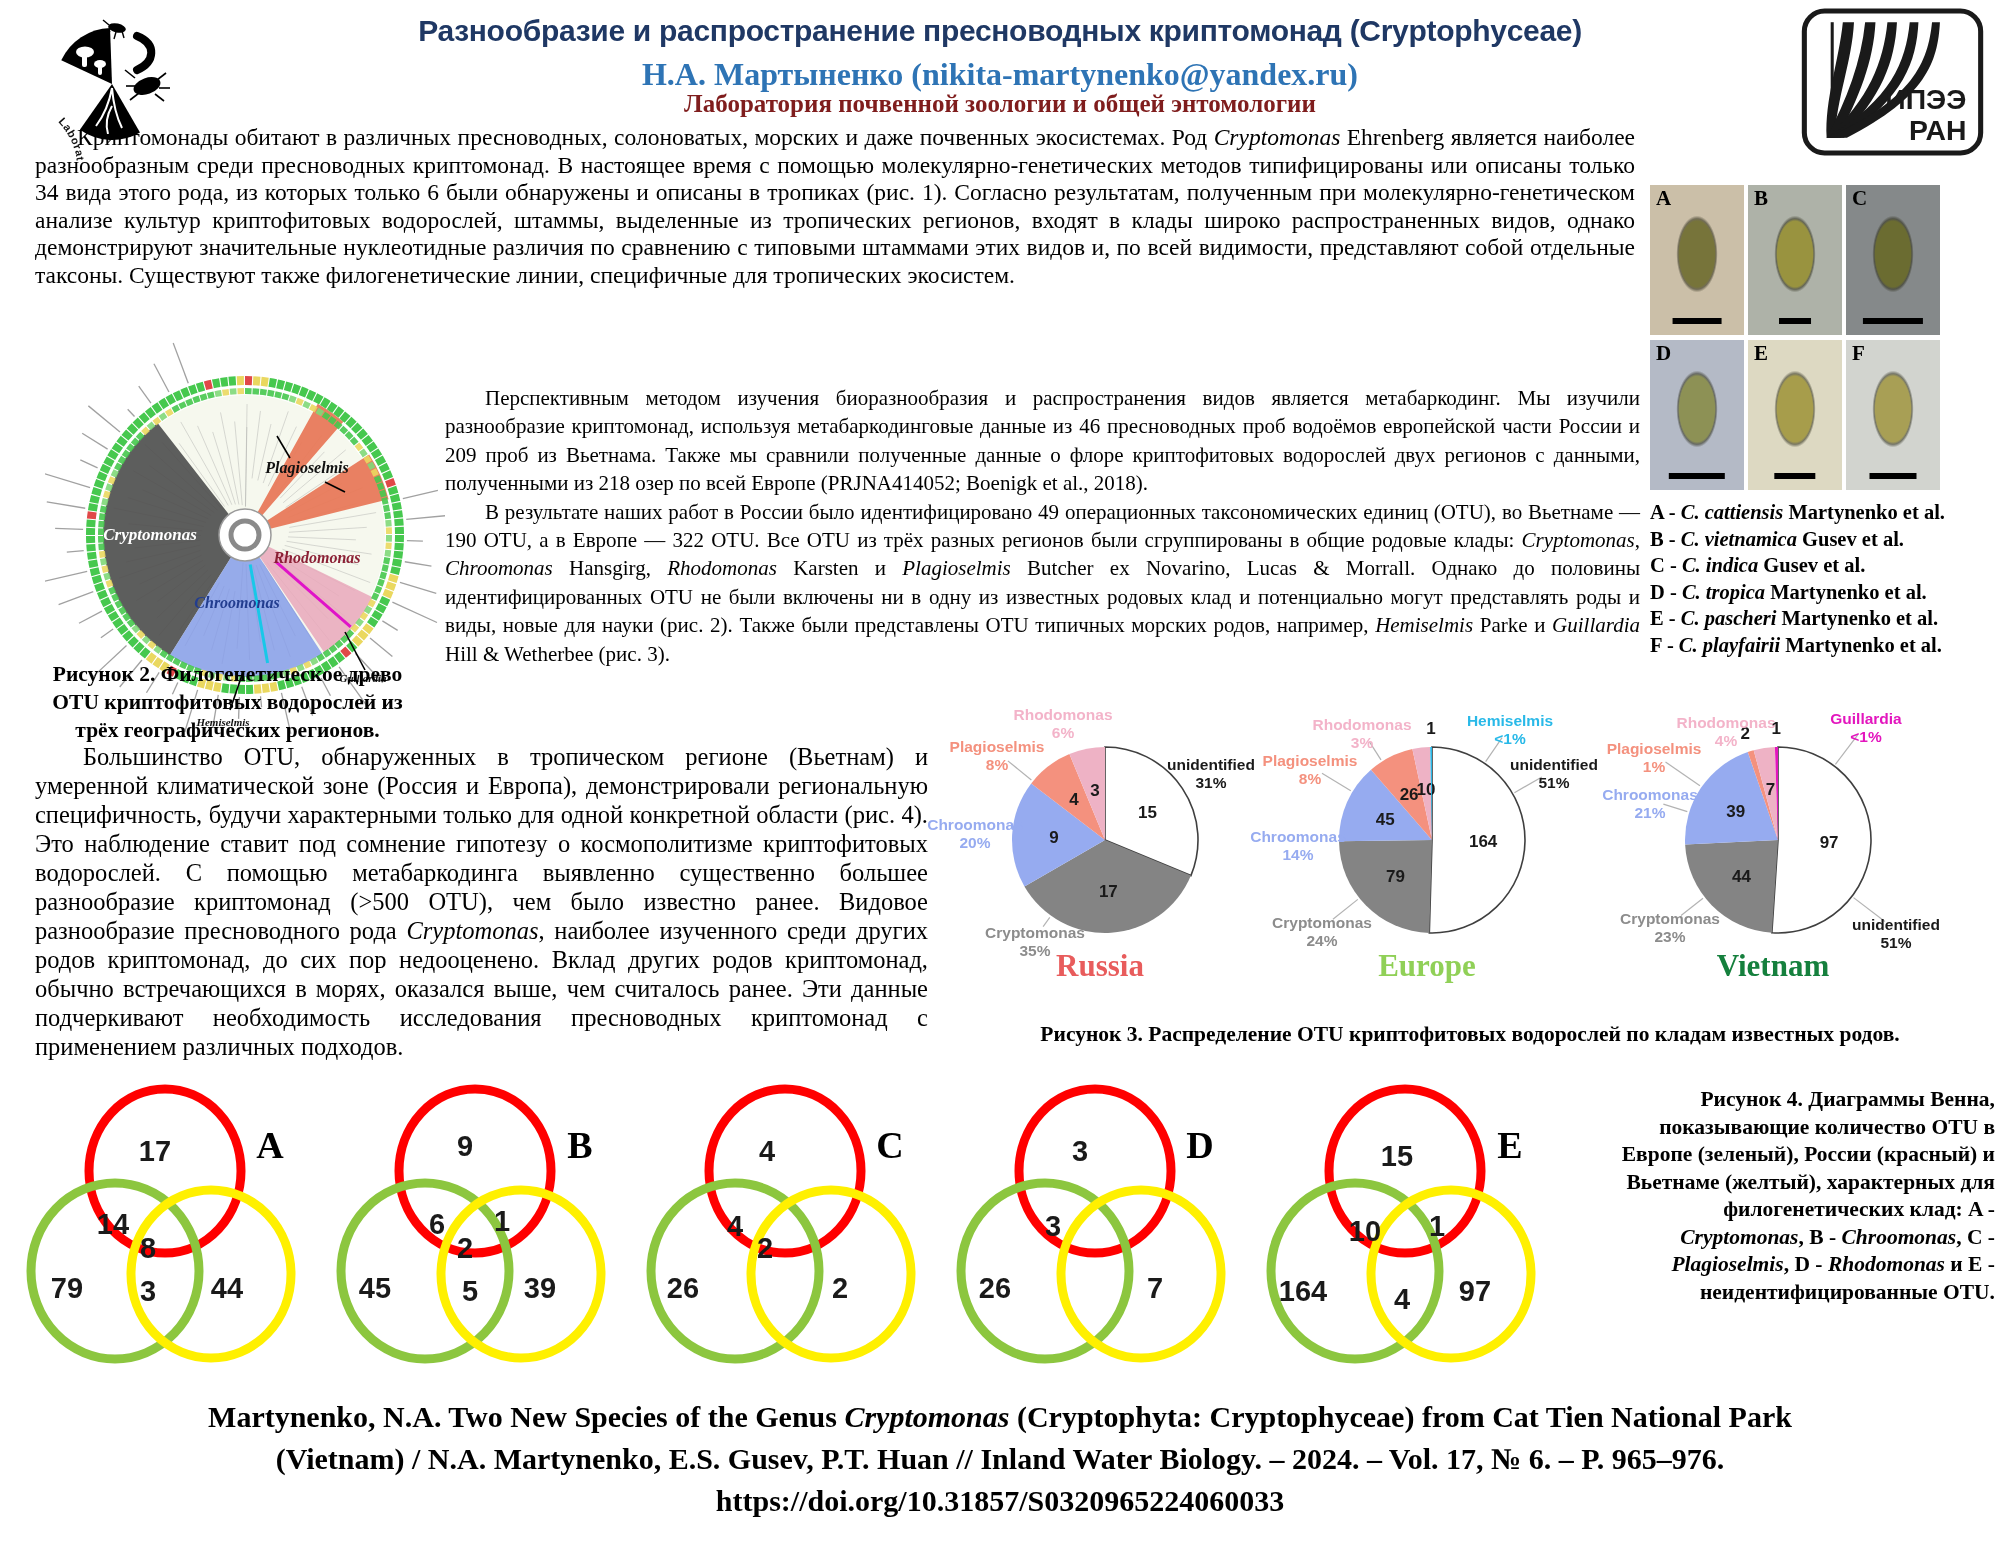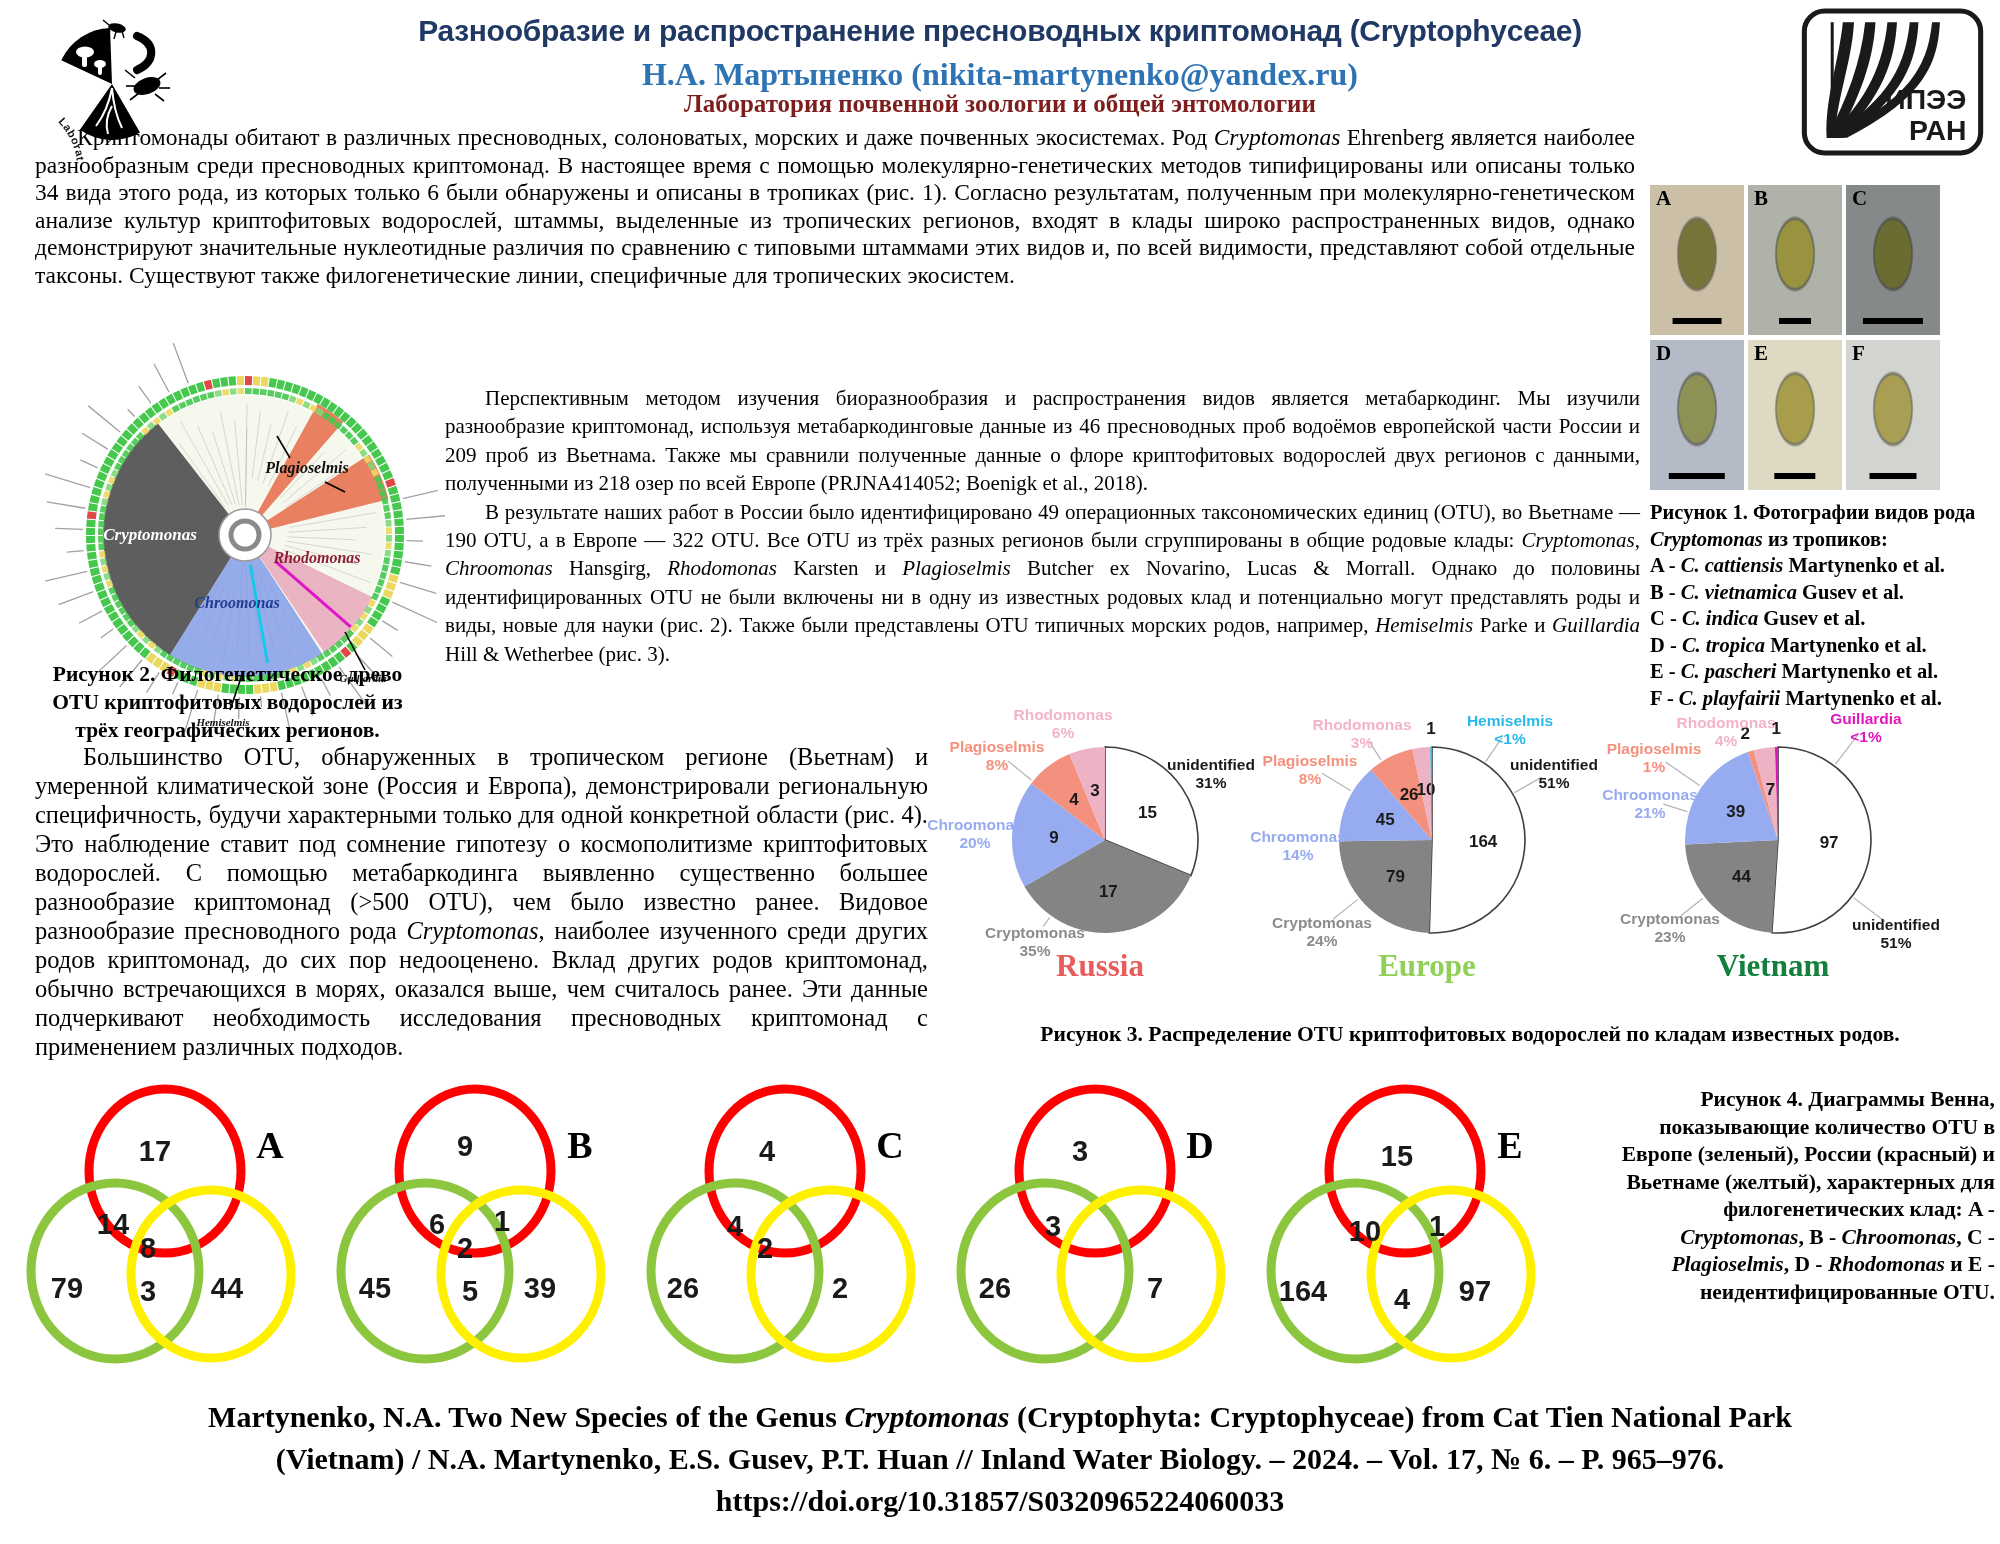--- a/index.html
+++ b/index.html
@@ -482,21 +482,20 @@
       <span class="letter">E</span>
       <span class="bar" style="width: 44%;"></span>
     </div>
     <div class="photo" style="background: radial-gradient(36% 42% at 50% 46%, rgb(168, 159, 85) 52%, rgba(40, 40, 20, 0.55) 56%, rgba(0, 0, 0, 0) 61%), rgb(210, 212, 207);">
       <span class="letter">F</span>
       <span class="bar" style="width: 50%;"></span>
     </div>
   </div>
 
 <div class="abs" id="fig1-cap">
-  <div><span>Рисунок 1. Фотографии видов рода </span><span class="it">Cryptomonas</span><span> из тропиков:</span></div>
   <div><span>A - </span><span class="it">C. cattiensis</span><span> Martynenko et al.</span></div>
   <div><span>B - </span><span class="it">C. vietnamica</span><span> Gusev et al.</span></div>
   <div><span>C - </span><span class="it">C. indica</span><span> Gusev et al.</span></div>
   <div><span>D - </span><span class="it">C. tropica</span><span> Martynenko et al.</span></div>
   <div><span>E - </span><span class="it">C. pascheri</span><span> Martynenko et al.</span></div>
   <div><span>F - </span><span class="it">C. playfairii</span><span> Martynenko et al.</span></div>
 </div>
 
 <div class="abs just" id="p4">
   <p><span>Большинство OTU, обнаруженных в тропическом регионе (Вьетнам) и умеренной климатической зоне (Россия и Европа), демонстрировали региональную специфичность, будучи характерными только для одной конкретной области (рис. 4). Это наблюдение ставит под сомнение гипотезу о космополитизме криптофитовых водорослей.  С помощью метабаркодинга выявленно существенно большее разнообразие криптомонад (&gt;500 OTU), чем было известно ранее. Видовое разнообразие пресноводного рода </span><span class="it">Cryptomonas</span><span>, наиболее изученного среди других родов криптомонад, до сих пор недооценено. Вклад других родов криптомонад, обычно встречающихся в морях, оказался выше, чем считалось ранее. Эти данные подчеркивают необходимость исследования пресноводных криптомонад с применением различных подходов.</span></p>

